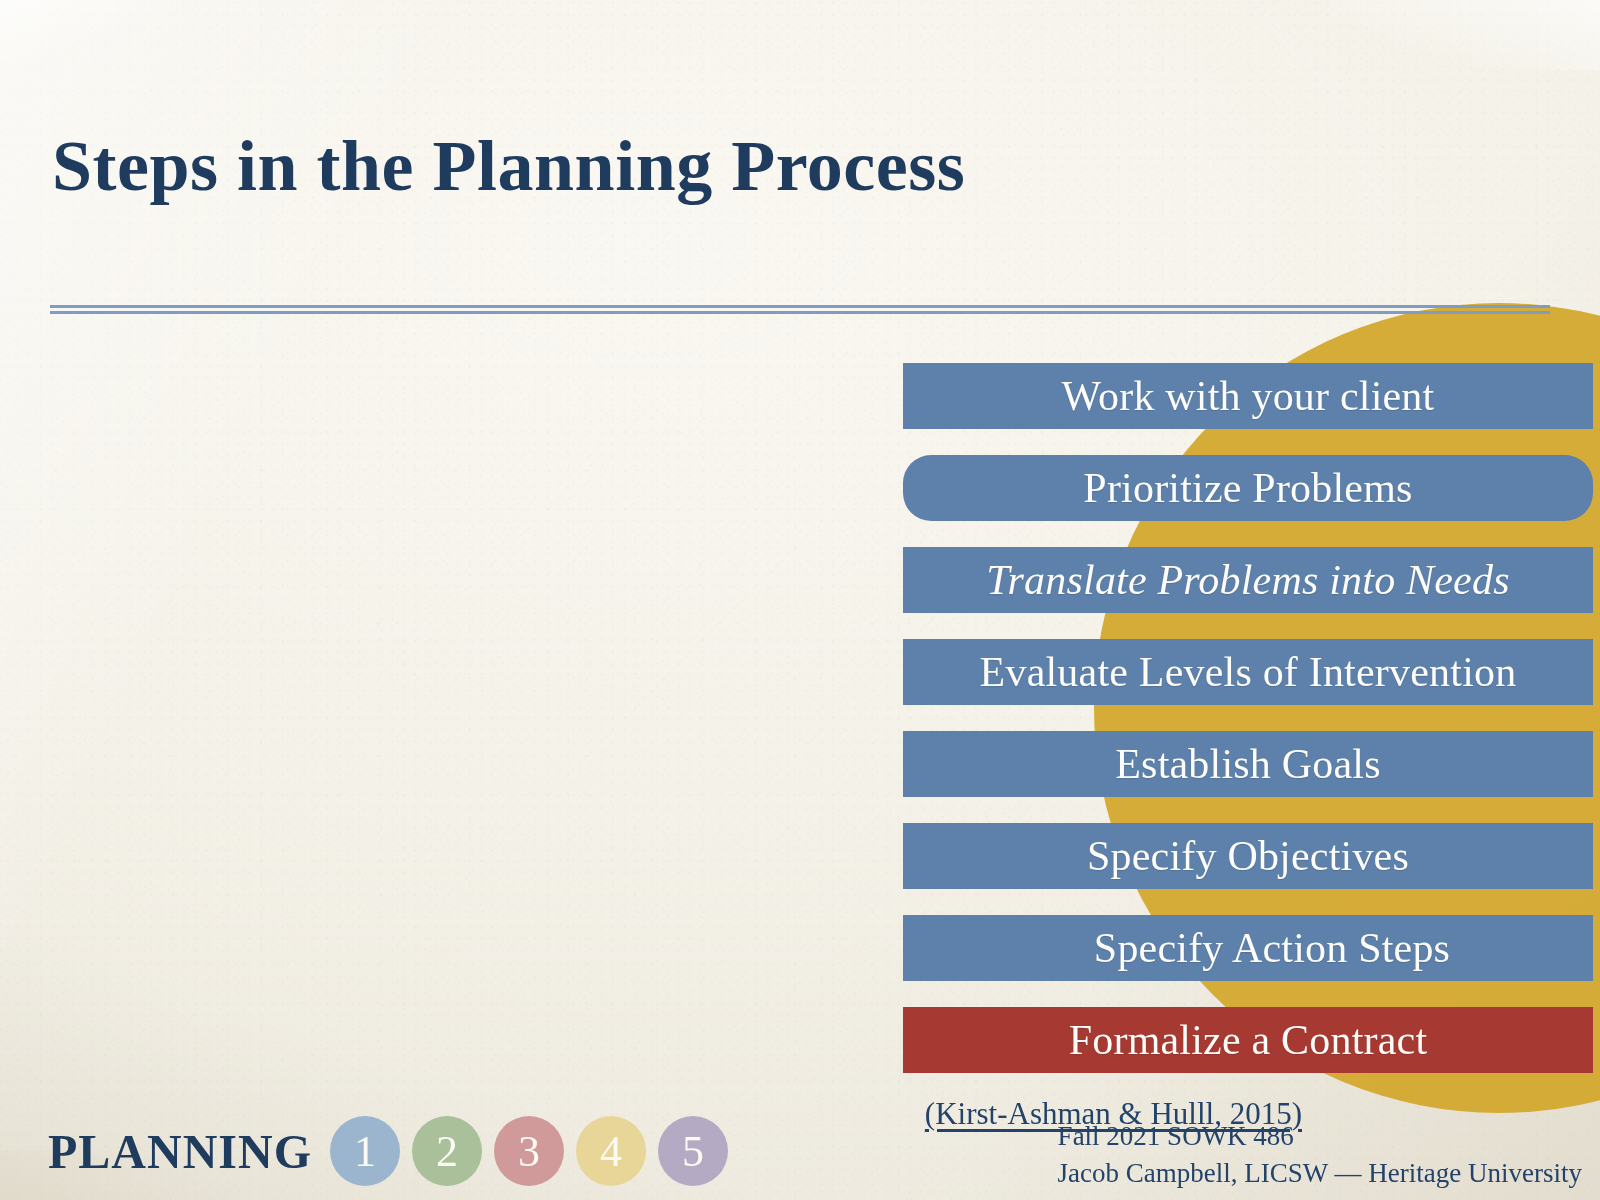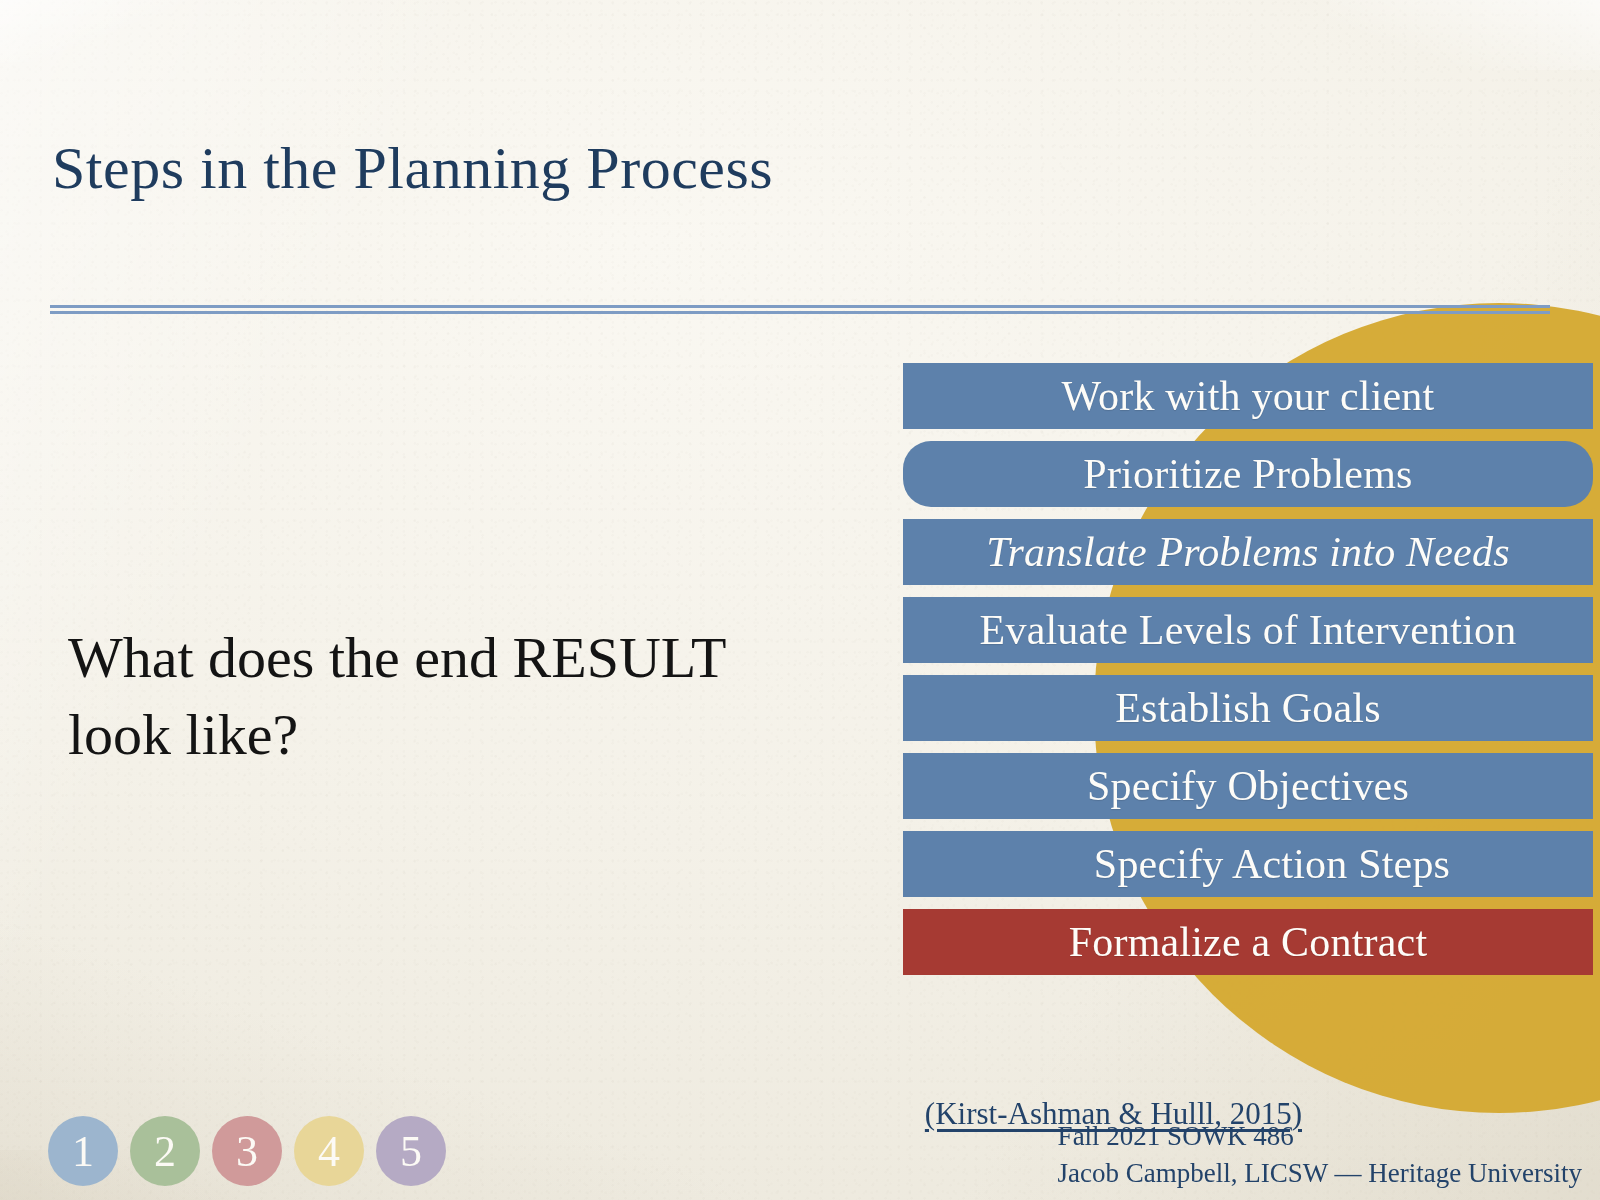--- a/index.html
+++ b/index.html
@@ -64,27 +64,27 @@
     width:810px;
     height:810px;
     border-radius:50%;
     background:#d4a931;
     opacity:.96;
   }
 
   
   #title {
     position:absolute;
-    left:52px; top:137px;
+    left:52px; top:129px;
     width:1350px;
-    font-size:60px;
+    font-size:72px;
     line-height:1.05;
     color:#1f3c5e;
     letter-spacing:.5px;
-    font-weight:400;
+    font-weight:700;
     text-shadow:0 1px 0 rgba(255,255,255,.4);
   }
 
   
   #rule {
     position:absolute;
     left:50px; top:305px;
     width:1500px; height:9px;
   }
   #rule .r1, #rule .r2 {
@@ -106,21 +106,21 @@
 
   
   #bar-stack {
     position:absolute;
     left:903px;
     top:363px;
     width:690px;
   }
   .step-bar {
     height:66px;
-    margin-bottom:12px;
+    margin-bottom:26px;
     display:flex;
     align-items:center;
     justify-content:center;
     color:#fdfcf8;
     font-size:42px;
     line-height:1;
     white-space:nowrap;
     letter-spacing:.2px;
     text-shadow:0 1px 1px rgba(0,0,0,.12);
   }
@@ -191,21 +191,20 @@
 
   <div id="gold-circle" style="background: rgb(212, 169, 49);"></div>
 
   <h1 id="title" style="color: rgb(31, 60, 94);">Steps in the Planning Process</h1>
 
   <div id="rule">
     <div class="r1" style="background: rgb(126, 156, 196);"></div>
     <div class="r2" style="background: rgb(126, 156, 196);"></div>
   </div>
 
-  <p id="body-text">What does the end RESULT look like?</p>
 
   <div id="bar-stack">
     <div class="step-bar blue" style="background: rgb(93, 129, 171);">
       <span>Work with your client</span>
     </div>
     <div class="step-bar blue" style="background: rgb(93, 129, 171); border-radius: 28px;">
       <span>Prioritize Problems</span>
     </div>
     <div class="step-bar blue" style="background: rgb(93, 129, 171); font-style: italic;">
       <span>Translate Problems into Needs</span>
@@ -228,20 +227,21 @@
   </div>
 
   <a id="citation">(Kirst-Ashman &amp; Hulll, 2015)</a>
 
   <div id="footer-right">
     <div>Fall 2021 SOWK 486</div>
     <div>Jacob Campbell, LICSW — Heritage University</div>
   </div>
 
   <div id="planning-row">
+    <span id="planning-label">PLANNING</span>
     <span class="step-dot" style="background: rgb(156, 181, 206);">
       <span>1</span>
     </span>
     <span class="step-dot" style="background: rgb(169, 192, 154);">
       <span>2</span>
     </span>
     <span class="step-dot" style="background: rgb(208, 154, 154);">
       <span>3</span>
     </span>
     <span class="step-dot" style="background: rgb(232, 214, 152);">

